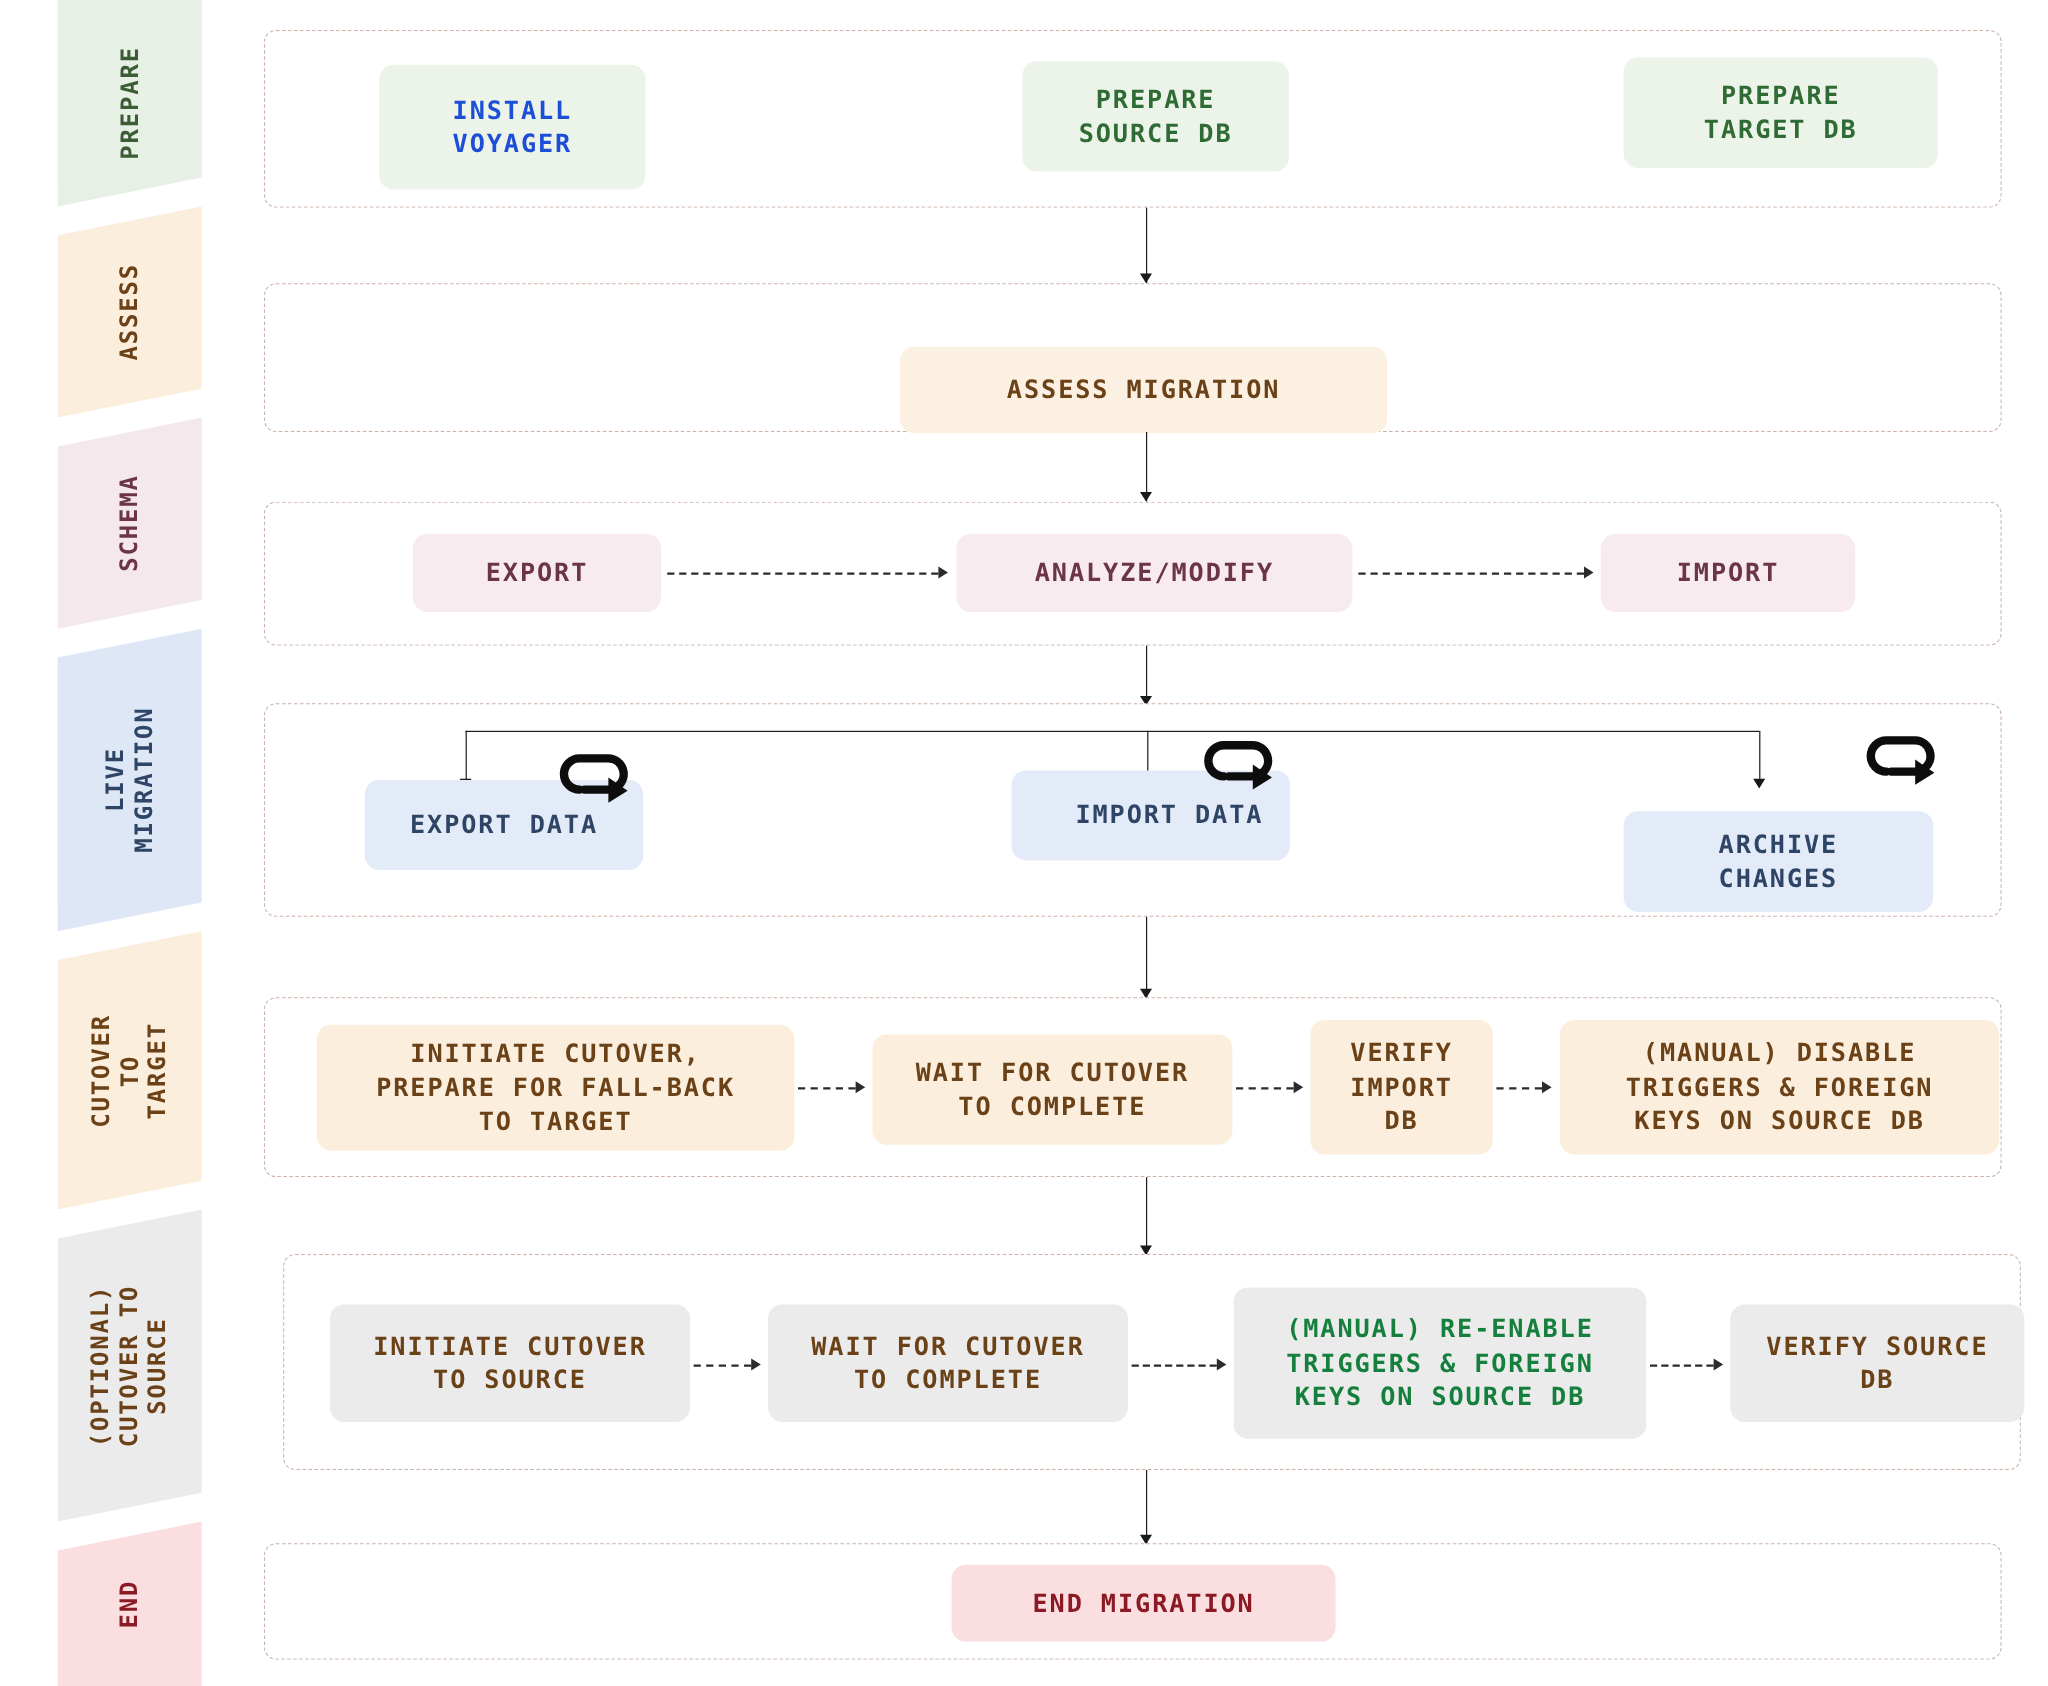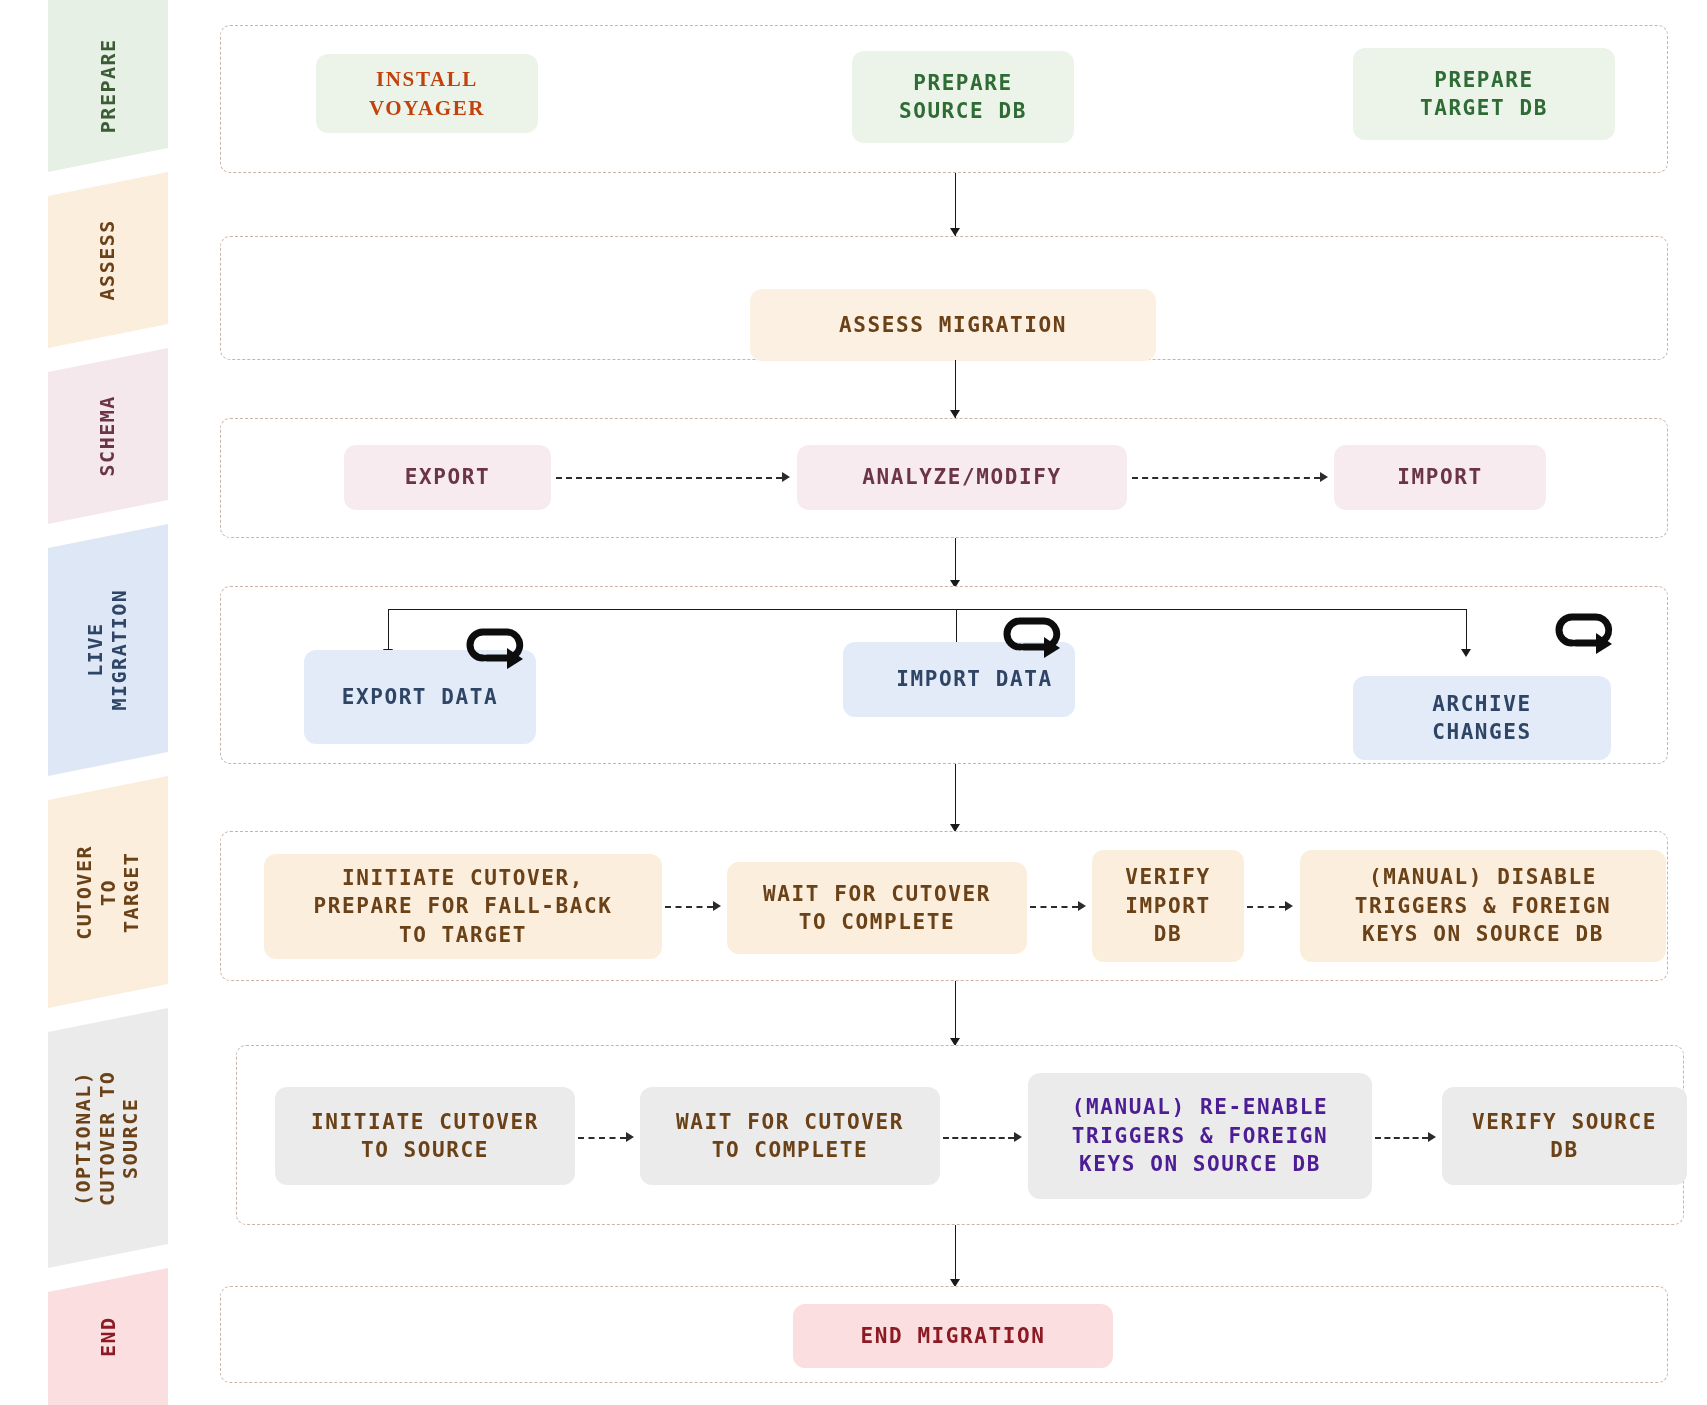--- a/index.html
+++ b/index.html
@@ -128,21 +128,21 @@
       <svg class="bandbg" width="120" height="137" viewBox="0 0 120 137">
         <polygon points="0,24 120,0 120,137 0,137" fill="#fbdfe0"></polygon>
       </svg>
       <div class="bandlabel" style="color:#8b1a24;">END</div>
     </div>
   </div>
 
   <div id="cols">
 
     <div class="rowbox" style="top:25px;height:148px;">
-      <div class="node" style="left:95px;top:28px;width:222px;height:79px;background:#ecf4ea;color:#c2410c;font-family:Liberation Serif, serif;">
+      <div class="node" style="left:95px;top:28px;width:222px;height:104px;background:#ecf4ea;color:#1d4ed8;">
         <span>INSTALL
 VOYAGER</span>
       </div>
       <div class="node" style="left:631px;top:25px;width:222px;height:92px;background:#ecf4ea;color:#2f6b34;">
         <span>PREPARE
 SOURCE DB</span>
       </div>
       <div class="node" style="left:1132px;top:22px;width:262px;height:92px;background:#ecf4ea;color:#2f6b34;">
         <span>PREPARE
 TARGET DB</span>
@@ -185,21 +185,21 @@
     <div class="rowbox" style="top:586px;height:178px;">
 
       <div class="branchbar" style="left:167px;top:22px;width:1078px;"></div>
       <div class="vline" style="left:167px;top:22px;height:46px;"></div>
       <div class="varrow" style="left:162px;top:62px;"></div>
       <div class="vline" style="left:735px;top:22px;height:46px;"></div>
       <div class="varrow" style="left:730px;top:62px;"></div>
       <div class="vline" style="left:1245px;top:22px;height:46px;"></div>
       <div class="varrow" style="left:1240px;top:62px;"></div>
 
-      <div class="node" style="left:83px;top:63px;width:232px;height:94px;background:#e3ebf8;color:#2f4566;">
+      <div class="node" style="left:83px;top:63px;width:232px;height:75px;background:#e3ebf8;color:#2f4566;">
         <span>EXPORT DATA</span>
       </div>
       <div class="loopicon" style="left:248px;top:35px;">
         <svg width="62" height="46" viewBox="0 0 62 46">
           <path d="M14 36 A13 13 0 0 1 14 10 L38 10 A13 13 0 0 1 46 33" fill="none" stroke="#0d0d0d" stroke-width="7" stroke-linecap="round"></path>
           <path d="M18 36 L42 36" fill="none" stroke="#0d0d0d" stroke-width="7" stroke-linecap="round"></path>
           <polygon points="38,26 54,37 38,47" fill="#0d0d0d"></polygon>
         </svg>
       </div>
 
@@ -272,21 +272,21 @@
       <div class="hdash" style="left:341px;top:91px;width:48px;"></div>
       <div class="hdarrow" style="left:389px;top:86px;"></div>
 
       <div class="node" style="left:403px;top:41px;width:300px;height:98px;background:#ebebeb;color:#6b4117;">
         <span>WAIT FOR CUTOVER
 TO COMPLETE</span>
       </div>
       <div class="hdash" style="left:706px;top:91px;width:71px;"></div>
       <div class="hdarrow" style="left:777px;top:86px;"></div>
 
-      <div class="node" style="left:791px;top:27px;width:344px;height:126px;background:#ebebeb;color:#4c1d95;">
+      <div class="node" style="left:791px;top:27px;width:344px;height:126px;background:#ebebeb;color:#15803d;">
         <span>(MANUAL) RE-ENABLE
 TRIGGERS &amp; FOREIGN
 KEYS ON SOURCE DB</span>
       </div>
       <div class="hdash" style="left:1138px;top:91px;width:53px;"></div>
       <div class="hdarrow" style="left:1191px;top:86px;"></div>
 
       <div class="node" style="left:1205px;top:41px;width:245px;height:98px;background:#ebebeb;color:#6b4117;">
         <span>VERIFY SOURCE
 DB</span>

